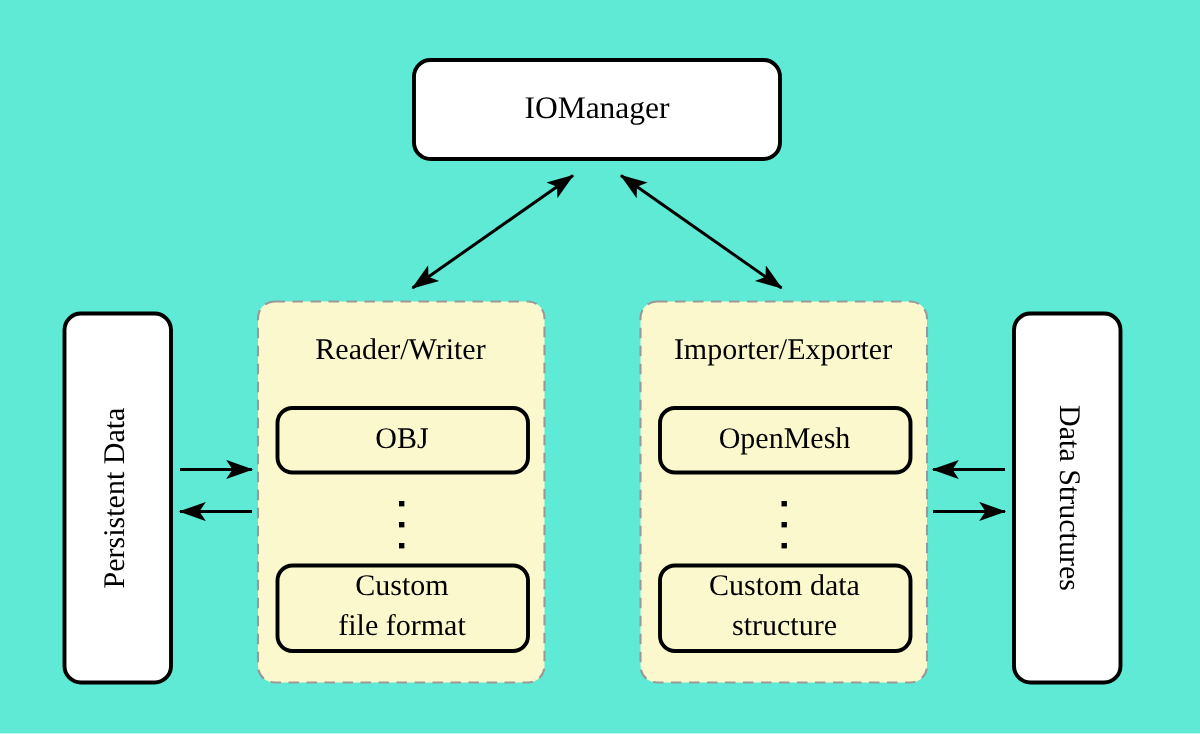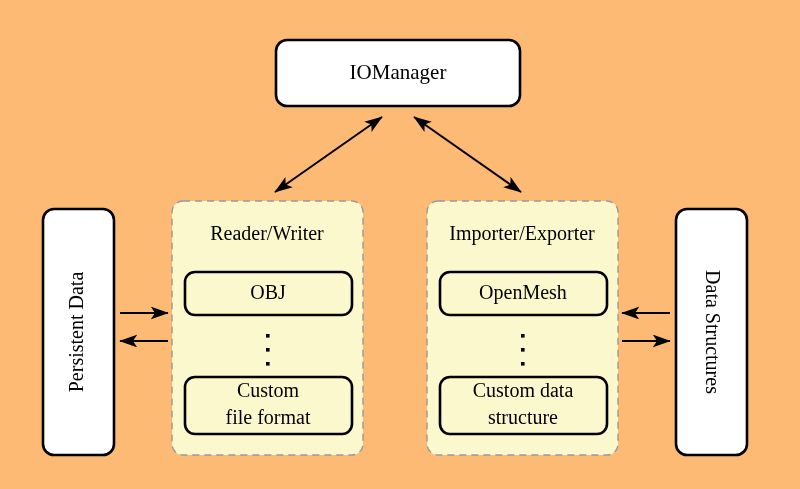--- a/index.html
+++ b/index.html
@@ -10,21 +10,21 @@
   body {
     width: 800px;
     height: 489px;
     font-family: "Liberation Serif", "DejaVu Serif", serif;
     overflow: hidden;
   }
   #diagram-root {
     position: relative;
     width: 800px;
     height: 489px;
-    background: #fdba74;
+    background: #5eead4;
   }
   svg#diagram-svg {
     position: absolute;
     top: 0;
     left: 0;
     width: 800px;
     height: 489px;
   }
   .node-box {
     fill: #ffffff;

